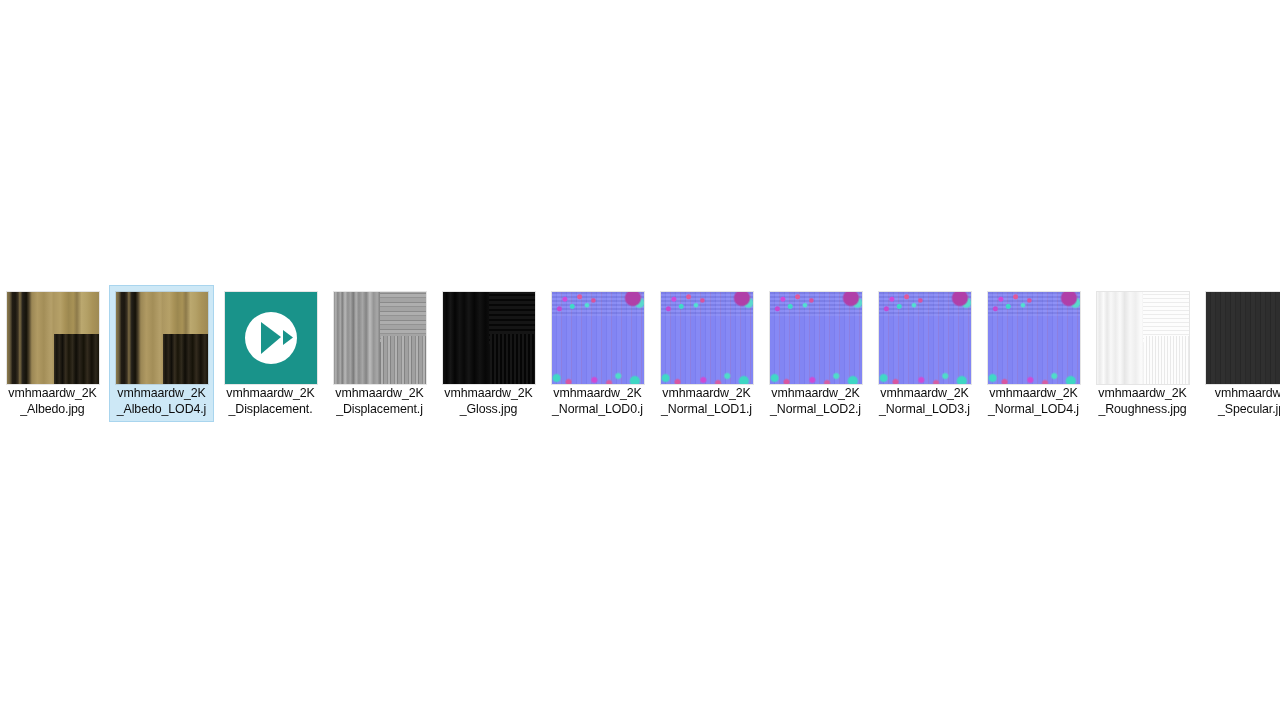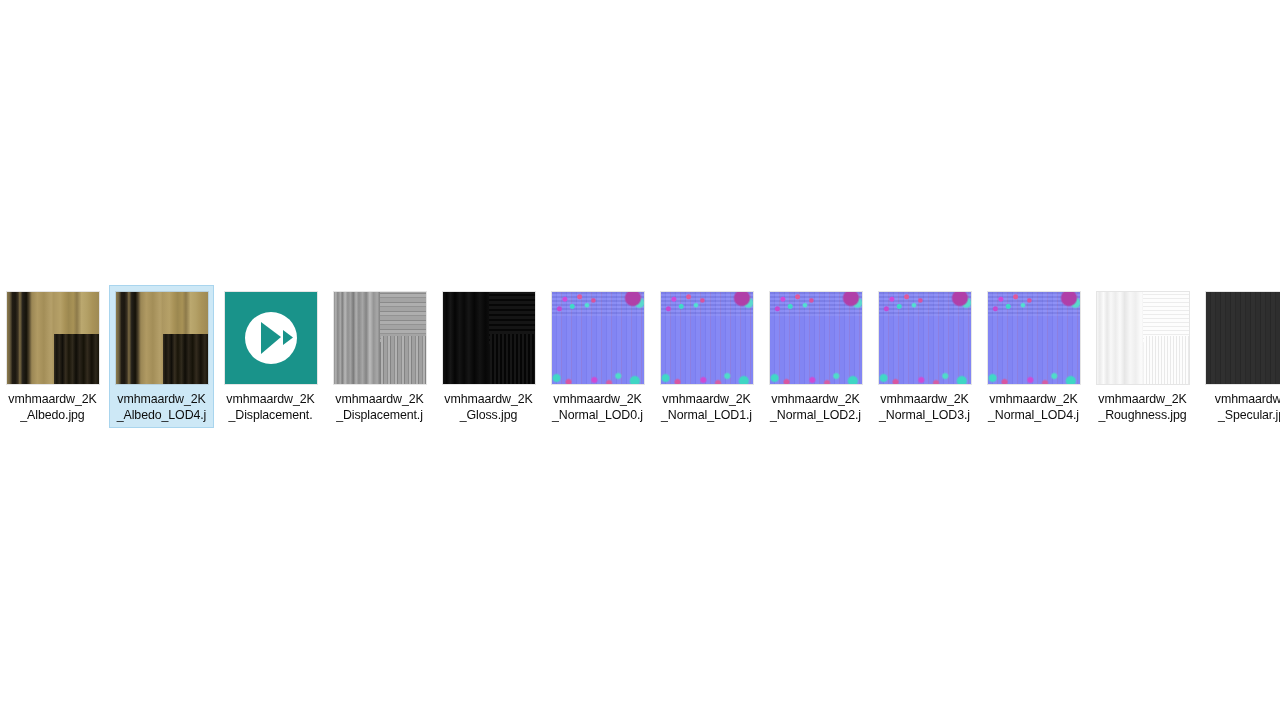--- a/index.html
+++ b/index.html
@@ -55,21 +55,21 @@
   .thumb {
     width: 92px;
     height: 92px;
     position: relative;
     overflow: hidden;
     box-shadow: 0 0 0 1px rgba(0,0,0,0.10);
     flex: 0 0 auto;
   }
 
   .file-label {
-    margin-top: 7px;
+    margin-top: 1px;
     width: 103px;
     text-align: center;
     font-size: 12.4px;
     line-height: 16px;
     color: #0d0d0d;
     letter-spacing: -0.1px;
     word-break: break-all;
     white-space: pre-line;
   }
 

